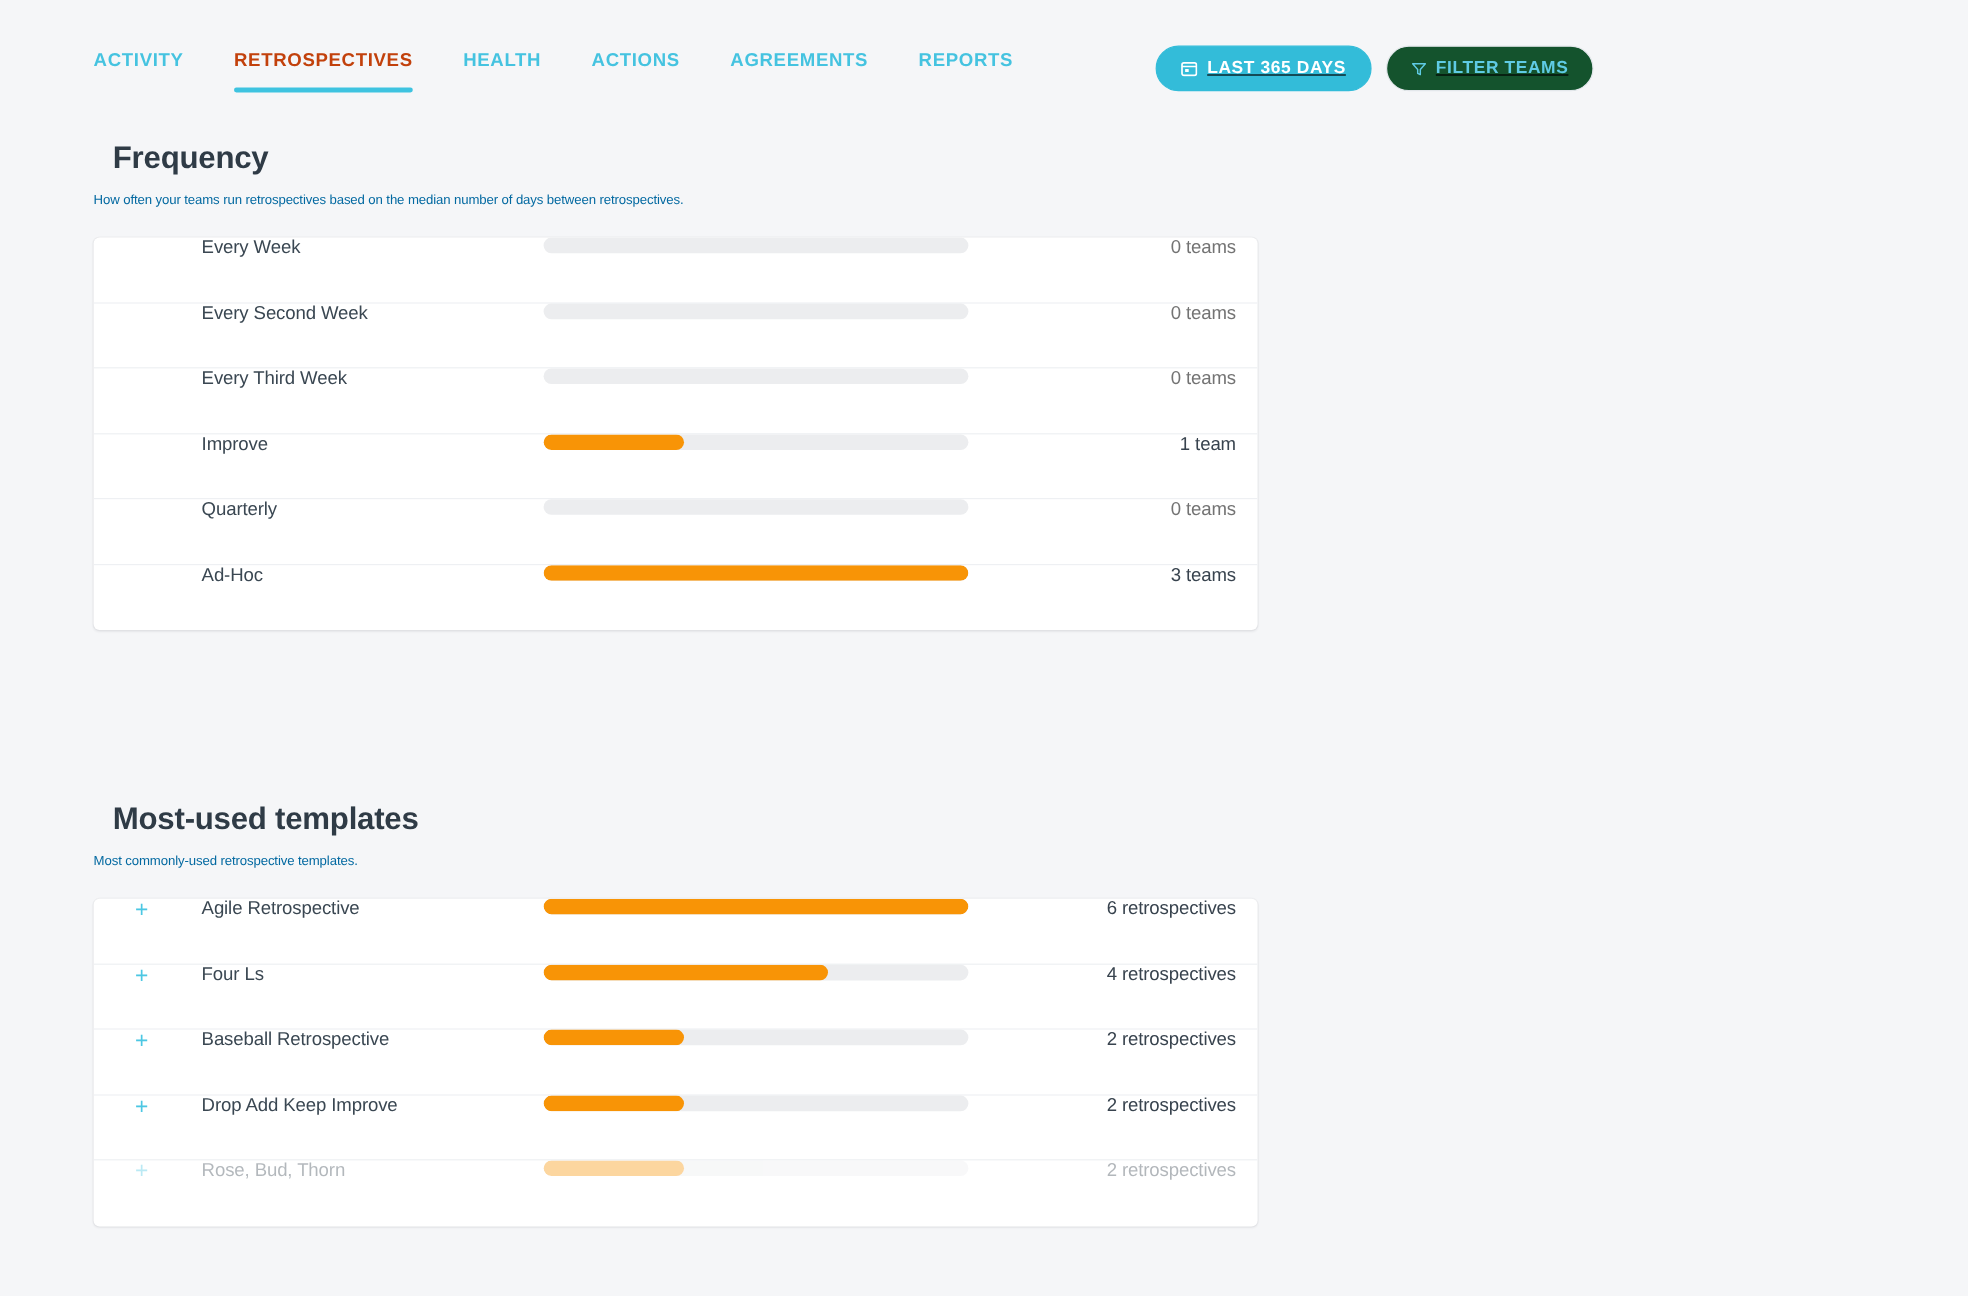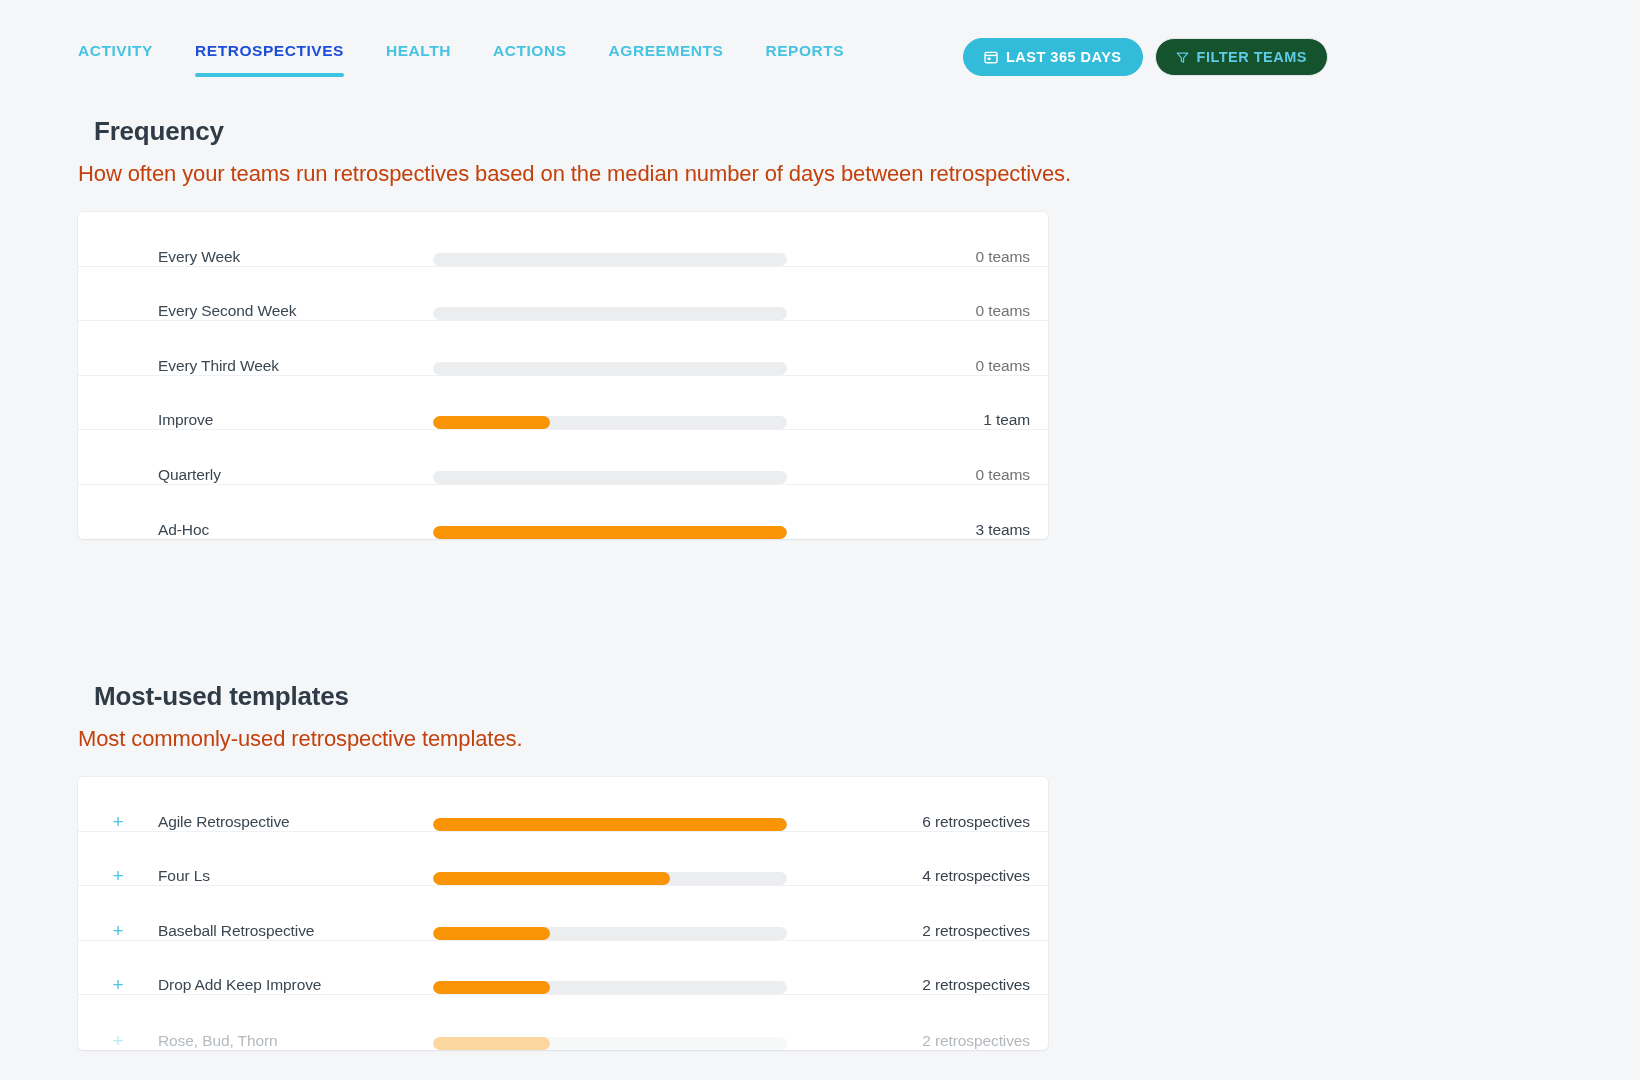--- a/index.html
+++ b/index.html
@@ -35,37 +35,38 @@
     font-size: 15.5px;
     font-weight: bold;
     letter-spacing: 0.55px;
     color: #45c3e0;
     padding: 0 21px 17px 21px;
     cursor: pointer;
     white-space: nowrap;
     line-height: 18px;
   }
   .tab:first-child { padding-left: 0; }
-  .tab.active { color: #1d4ed8; }
+  .tab.active { color: #c2410c; }
   .tab.active::after {
     content: "";
     position: absolute;
     left: 21px; right: 21px; bottom: 0;
     height: 4px;
     border-radius: 2px;
     background: #3ec3e0;
   }
   .tab.active:first-child::after { left: 0; }
 
   .topbar-actions {
     margin-left: auto;
     margin-top: 38px;
     display: flex;
     align-items: center;
     gap: 12px;
+    text-decoration: underline;
   }
   .pill {
     display: inline-flex;
     align-items: center;
     gap: 8px;
     height: 38px;
     padding: 0 20px;
     border-radius: 19px;
     font-size: 14.5px;
     font-weight: bold;
@@ -89,41 +90,42 @@
   .content { position: absolute; top: 92px; left: 0; right: 0; bottom: 0; padding: 0 78px; }
 
   .section-title {
     font-size: 26px;
     font-weight: bold;
     color: #2f3b46;
     margin: 24px 0 0 16px;
     letter-spacing: -0.2px;
   }
   .section-sub {
-    font-size: 22px;
-    color: #c2410c;
+    font-size: 11px;
+    color: #0369a1;
     margin: 14px 0 0 0;
     letter-spacing: -0.1px;
   }
 
   .card {
     margin-top: 25px;
     width: 970px;
     background: #ffffff;
     border-radius: 5px;
     box-shadow: 0 1px 2px rgba(16,24,40,0.06), 0 0 0 1px rgba(16,24,40,0.03);
     overflow: hidden;
   }
 
   .row {
     display: flex;
-    align-items: flex-end;
+    align-items: flex-start;
     height: 54.5px;
     border-bottom: 1px solid #eef0f3;
     padding: 0 0 0 0;
+    gap: 10px;
   }
   .row:last-child { border-bottom: none; }
 
   .cell-plus {
     width: 80px;
     flex: 0 0 80px;
     display: flex;
     align-items: center;
     justify-content: center;
     color: #4cc7e3;

